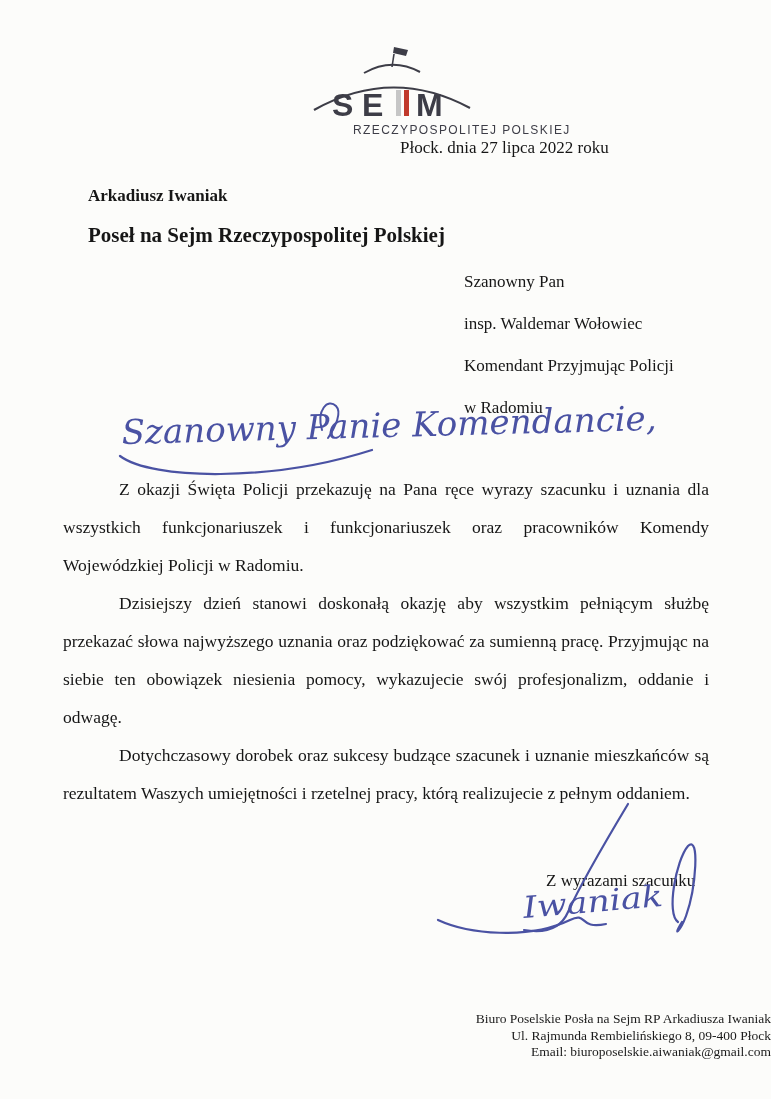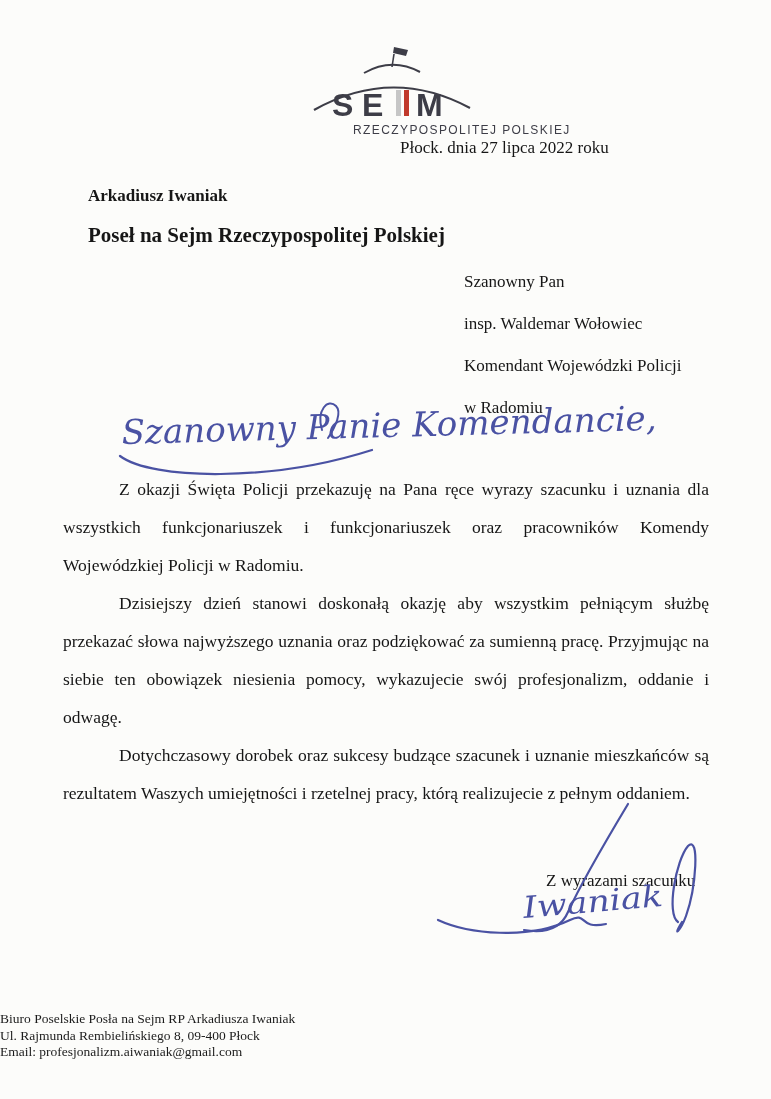--- a/index.html
+++ b/index.html
@@ -44,21 +44,21 @@
     position:absolute; left:63px; top:470px; width:646px;
     font-size:17.5px; line-height:38px;
     text-align:justify;
   }
   .letter-body p { margin:0; text-indent:56px; }
   
   .closing { position:absolute; left:546px; top:871px; font-size:17px; }
   
   .footer {
     position:absolute; left:0; top:1011px; width:771px;
-    text-align:left; font-size:13.5px; line-height:16.5px;
+    text-align:right; font-size:13.5px; line-height:16.5px;
     color:#1b1b1b;
   }
 </style>
 </head>
 <body>
 
 <div class="page">
 
   <div class="logo">
     <svg width="160" height="80" viewBox="0 0 160 80">
@@ -80,21 +80,21 @@
   </div>
 
   <div class="dateline">Płock. dnia 27 lipca 2022 roku</div>
 
   <div class="sender-name">Arkadiusz Iwaniak</div>
   <div class="sender-title">Poseł na Sejm Rzeczypospolitej Polskiej</div>
 
   <div class="recipient">
     <div>Szanowny Pan</div>
     <div>insp. Waldemar Wołowiec</div>
-    <div>Komendant Wojewódzki Policji</div>
+    <div>Komendant Przyjmując Policji</div>
     <div>w Radomiu</div>
   </div>
 
   <svg class="greeting-svg" width="560" height="92" viewBox="0 0 560 92">
     <path d="M 8 62 C 40 86 160 88 260 56" stroke="#4a52a3" stroke-width="2.2" fill="none" stroke-linecap="round"></path>
     <path d="M 210 36 C 204 16 216 4 224 12 C 230 18 224 32 216 44" stroke="#4a52a3" stroke-width="2" fill="none" stroke-linecap="round"></path>
     <text class="hand-text" x="10" y="50" font-size="34" fill="#4a52a3" textLength="535" lengthAdjust="spacingAndGlyphs" transform="rotate(-1.5 10 50)">Szanowny Panie Komendancie,</text>
   </svg>
 
   <div class="letter-body">
@@ -108,16 +108,16 @@
   <svg class="signature-svg" width="300" height="155" viewBox="0 0 300 155">
     <path d="M 200 6 C 176 46 150 92 140 114 C 134 128 120 136 96 132" stroke="#4a52a3" stroke-width="2.2" fill="none" stroke-linecap="round"></path>
     <path d="M 10 122 C 40 136 100 142 142 122 C 160 113 150 132 178 126" stroke="#4a52a3" stroke-width="2.2" fill="none" stroke-linecap="round"></path>
     <path d="M 250 124 C 238 116 248 62 260 48 C 272 36 268 90 258 118 C 252 134 244 140 254 124" stroke="#4a52a3" stroke-width="2.2" fill="none" stroke-linecap="round"></path>
     <text class="hand-text" x="96" y="120" font-size="30" fill="#4a52a3" textLength="140" lengthAdjust="spacingAndGlyphs" transform="rotate(-5 96 120)">Iwaniak</text>
   </svg>
 
   <div class="footer">
     <div>Biuro Poselskie Posła na Sejm RP Arkadiusza Iwaniak</div>
     <div>Ul. Rajmunda Rembielińskiego 8, 09-400 Płock</div>
-    <div>Email: profesjonalizm.aiwaniak@gmail.com</div>
+    <div>Email: biuroposelskie.aiwaniak@gmail.com</div>
   </div>
 
 </div>
 
 </body></html>

